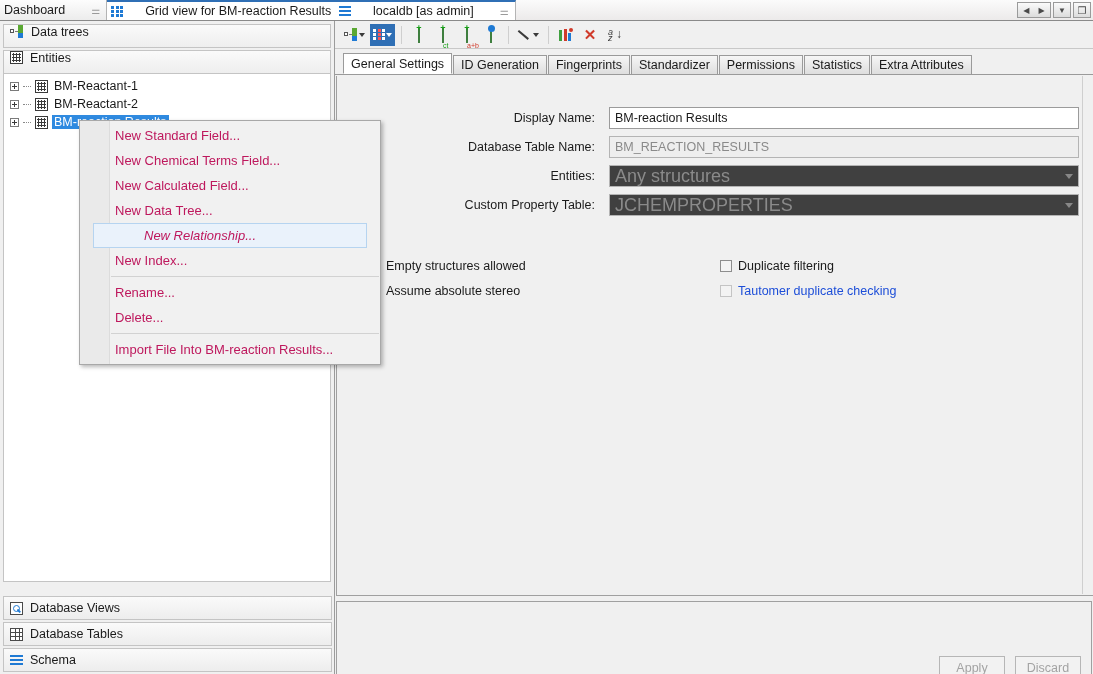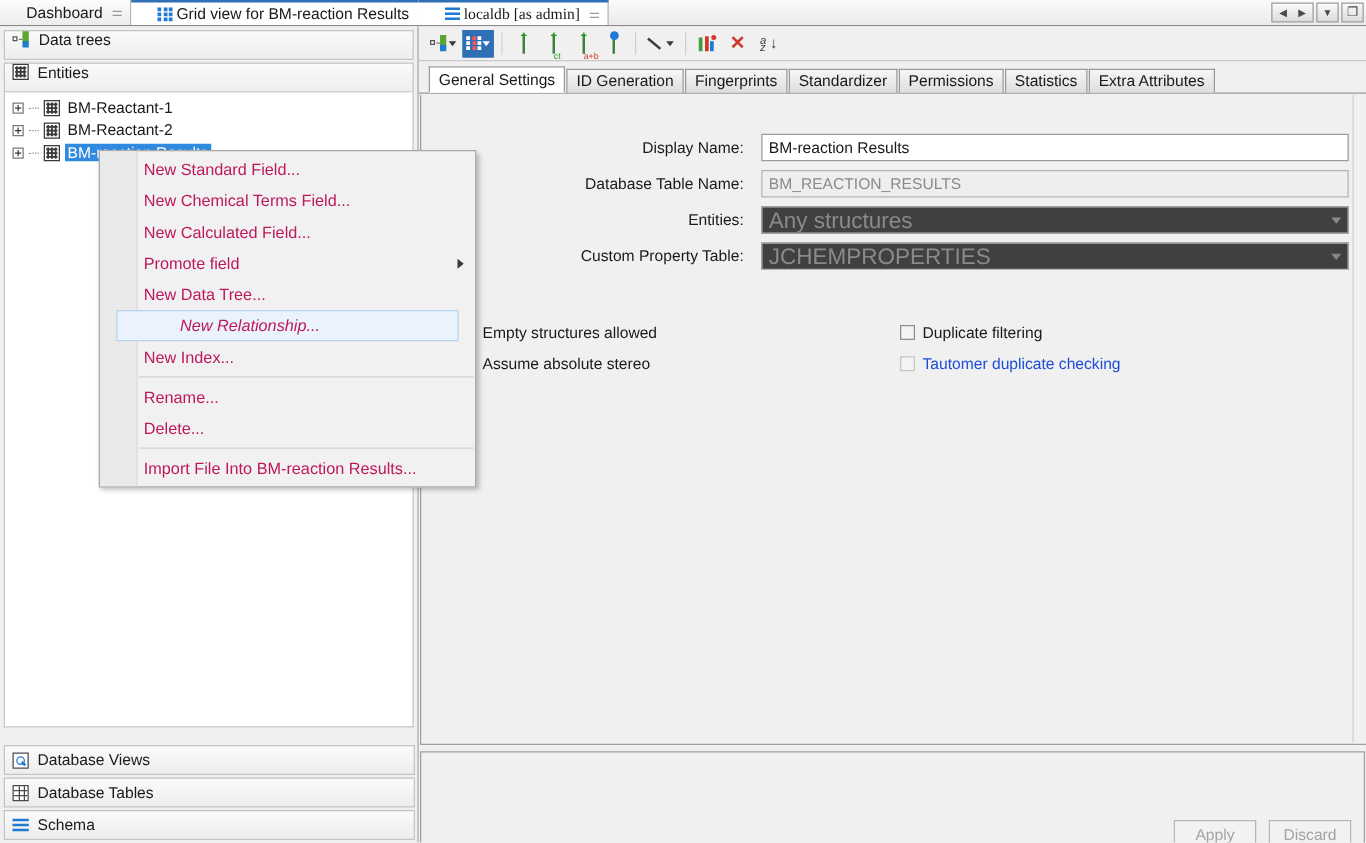--- a/index.html
+++ b/index.html
@@ -15,25 +15,25 @@
   #app { position: relative; width: 1093px; height: 674px; }
 
   
   .tabstrip {
     position: absolute; top: 0; height: 21px;
     background: linear-gradient(#fbfbfb, #eceaea);
     border-bottom: 1px solid #8a8a8a;
     display: flex; align-items: stretch;
   }
   .tabstrip.left  { left: 0;   width: 335px; }
-  .tabstrip.right { left: 335px; width: 758px; font-family: Liberation Serif, serif; }
+  .tabstrip.right { left: 335px; width: 758px; }
 
   .wtab {
-    display: flex; align-items: center; gap: 3px;
-    padding: 0 7px 0 21px;
+    display: flex; align-items: center; gap: 22px;
+    padding: 0 7px 0 4px;
     font-size: 12.5px;
     background: linear-gradient(#fdfdfd, #ececec);
     border-right: 1px solid #b4b4b4;
     position: relative;
     cursor: default;
     white-space: nowrap;
   }
   .wtab.active {
     background: #fff;
     border-top: 2px solid #2f6fb5;
@@ -562,24 +562,20 @@
     <div class="mi">
       <span>New Standard Field...</span>
     </div>
     <div class="mi">
       <span>New Chemical Terms Field...</span>
     </div>
     <div class="mi">
       <span>New Calculated Field...</span>
     </div>
     <div class="mi">
-      <span>Promote field</span>
-      <span class="submarker"></span>
-    </div>
-    <div class="mi">
       <span>New Data Tree...</span>
     </div>
     <div class="mi hl">
       <span>New Relationship...</span>
     </div>
     <div class="mi">
       <span>New Index...</span>
     </div>
 
     <div class="msep"></div>

